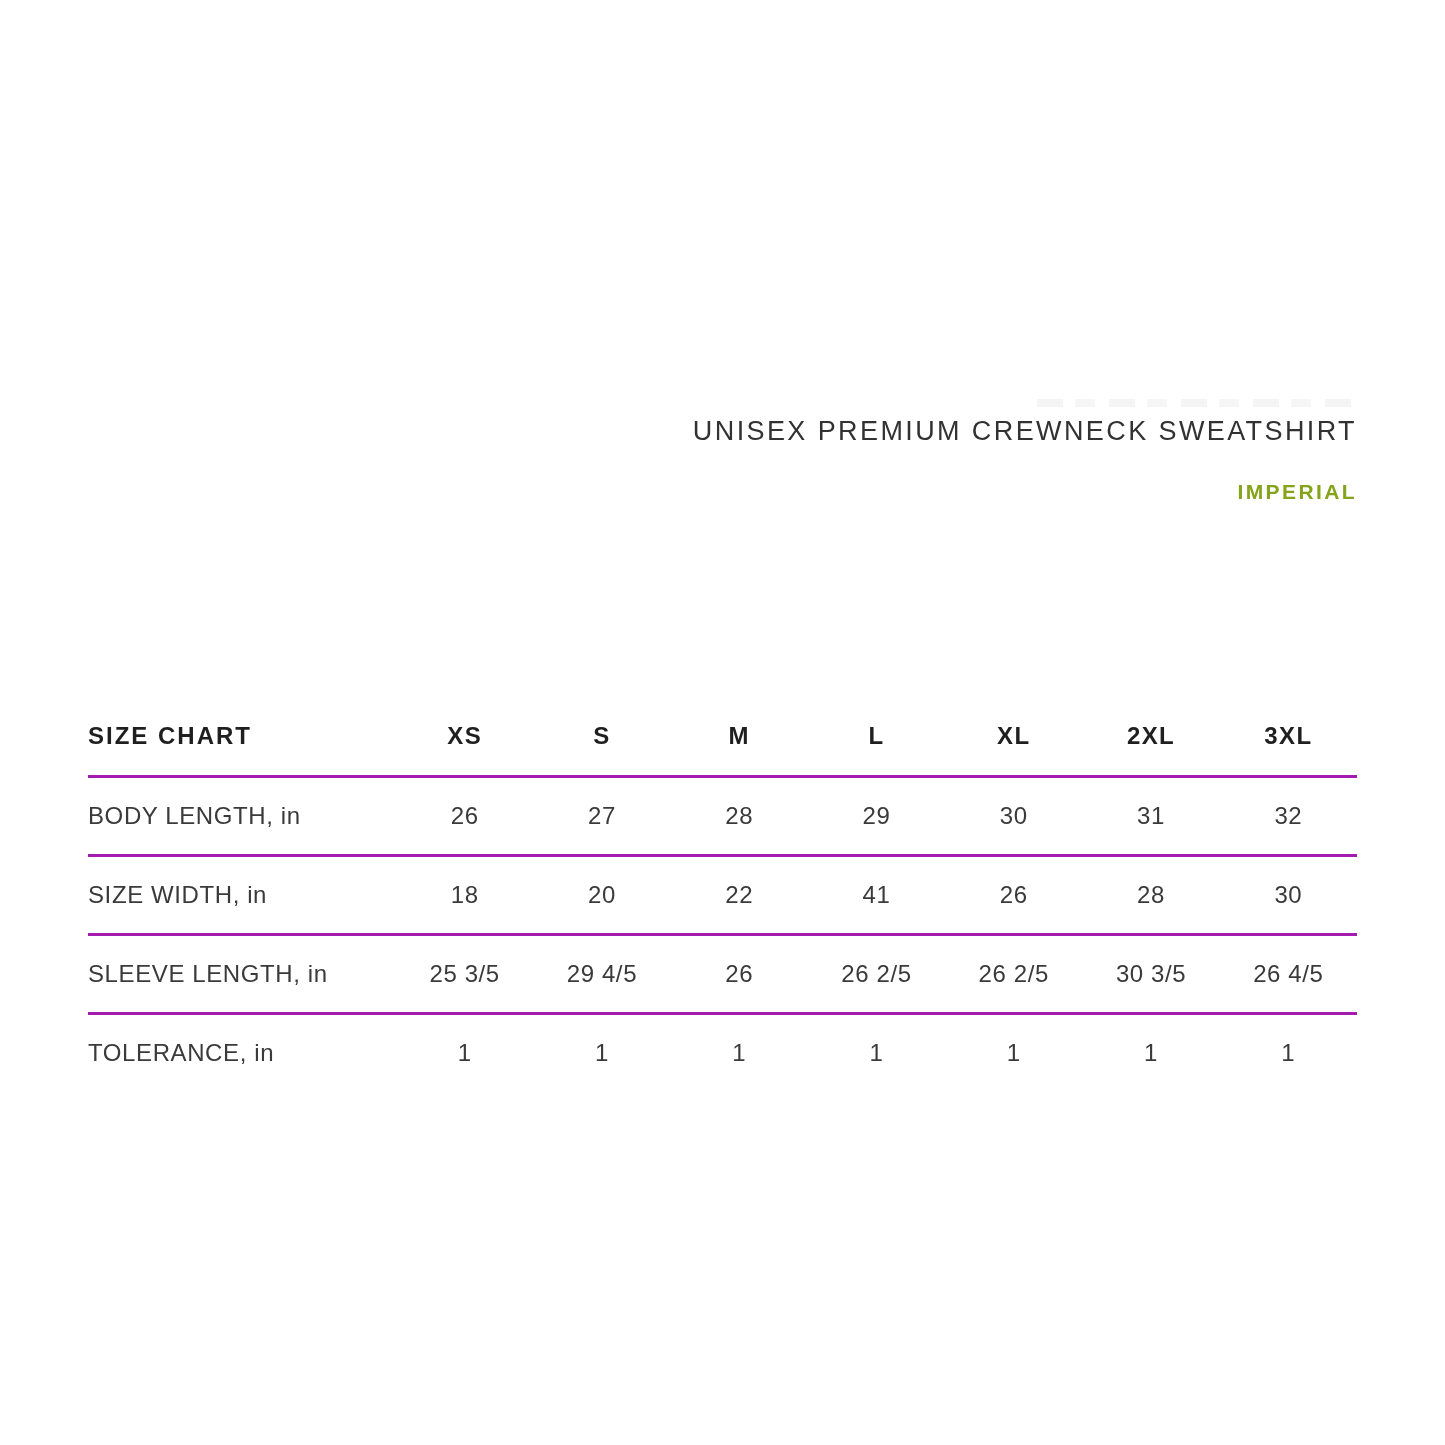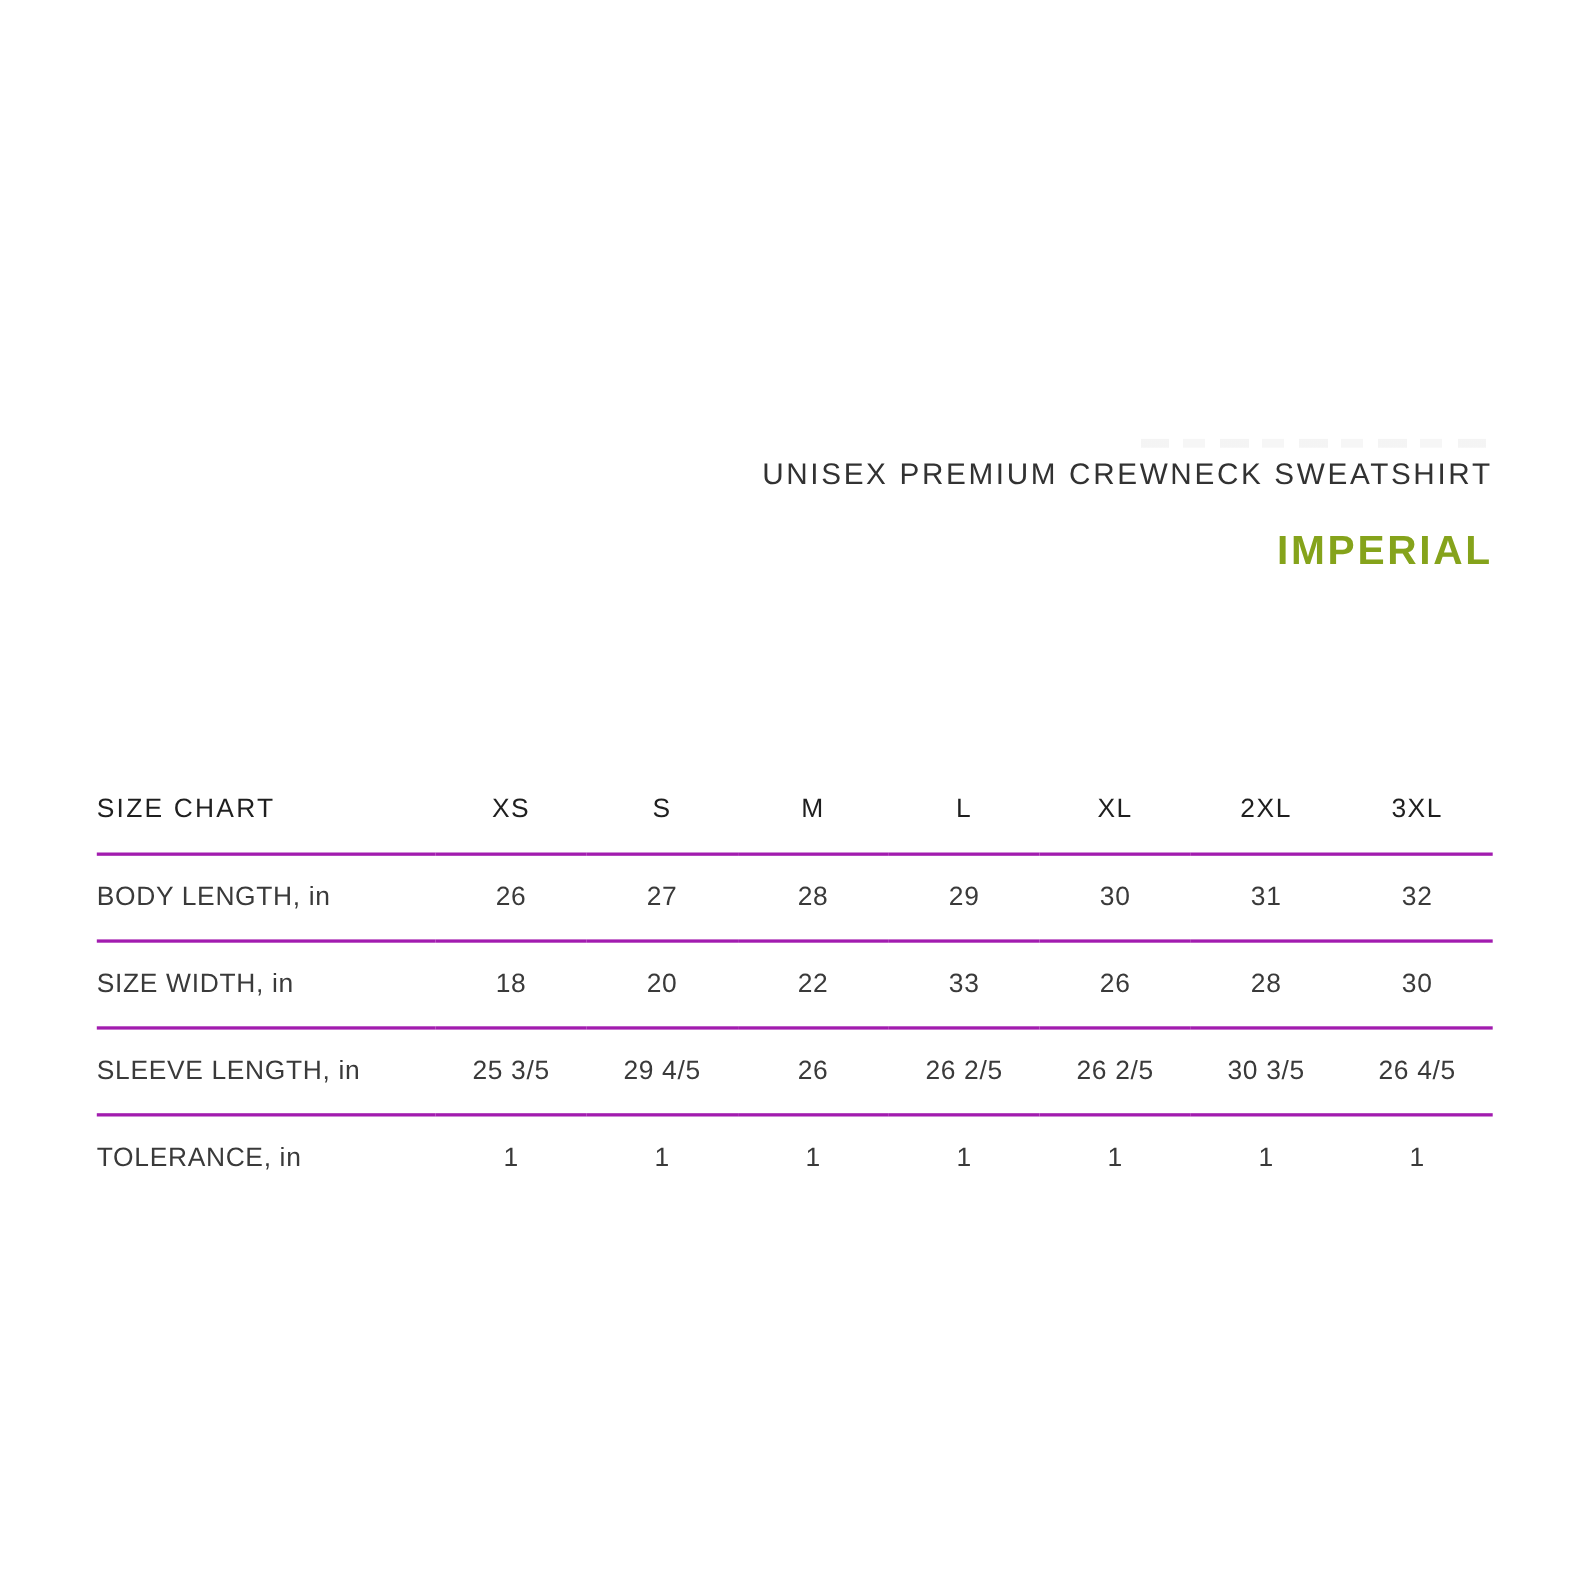--- a/index.html
+++ b/index.html
@@ -39,21 +39,21 @@
       font-weight: 400;
       letter-spacing: 2.4px;
       color: #323232;
       white-space: nowrap;
     }
 
     .unit-label {
       position: absolute;
       top: 480px;
       right: 88px;
-      font-size: 37px;
+      font-size: 21px;
       font-weight: 700;
       letter-spacing: 2.4px;
       color: #85a31b;
       white-space: nowrap;
     }
 
     table.size-table {
       position: absolute;
       top: 697px;
       left: 88px;
@@ -68,21 +68,21 @@
       font-size: 24px;
       text-align: center;
       vertical-align: middle;
       white-space: nowrap;
     }
     table.size-table col.label-col { width: 308px; }
     table.size-table .label-cell {
       text-align: left;
     }
     table.size-table thead th {
-      font-weight: 400;
+      font-weight: 700;
       letter-spacing: 1.4px;
       color: #1f1f1f;
     }
     table.size-table thead th.label-cell {
       letter-spacing: 2px;
     }
     table.size-table tbody td {
       font-weight: 400;
       letter-spacing: 0.6px;
       color: #3a3a3a;
@@ -132,21 +132,21 @@
         <td>29</td>
         <td>30</td>
         <td>31</td>
         <td>32</td>
       </tr>
       <tr>
         <td class="label-cell">SIZE WIDTH, in</td>
         <td>18</td>
         <td>20</td>
         <td>22</td>
-        <td>33</td>
+        <td>41</td>
         <td>26</td>
         <td>28</td>
         <td>30</td>
       </tr>
       <tr>
         <td class="label-cell">SLEEVE LENGTH, in</td>
         <td>25 3/5</td>
         <td>29 4/5</td>
         <td>26</td>
         <td>26 2/5</td>

